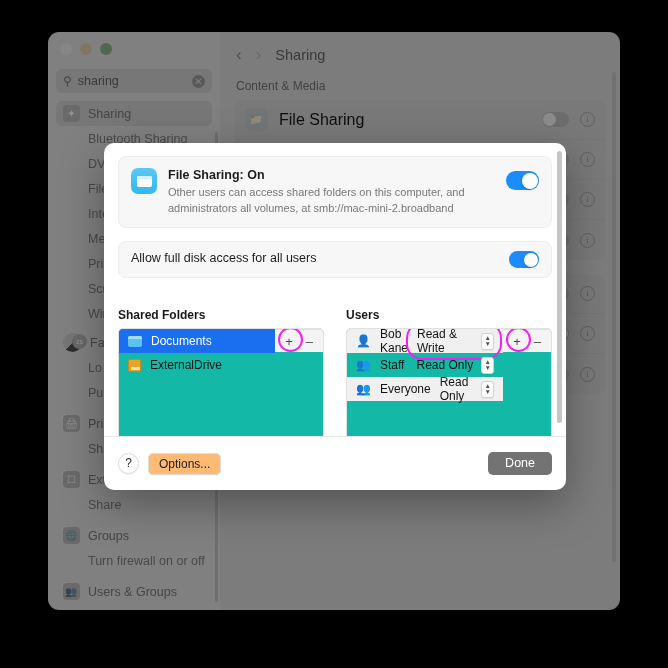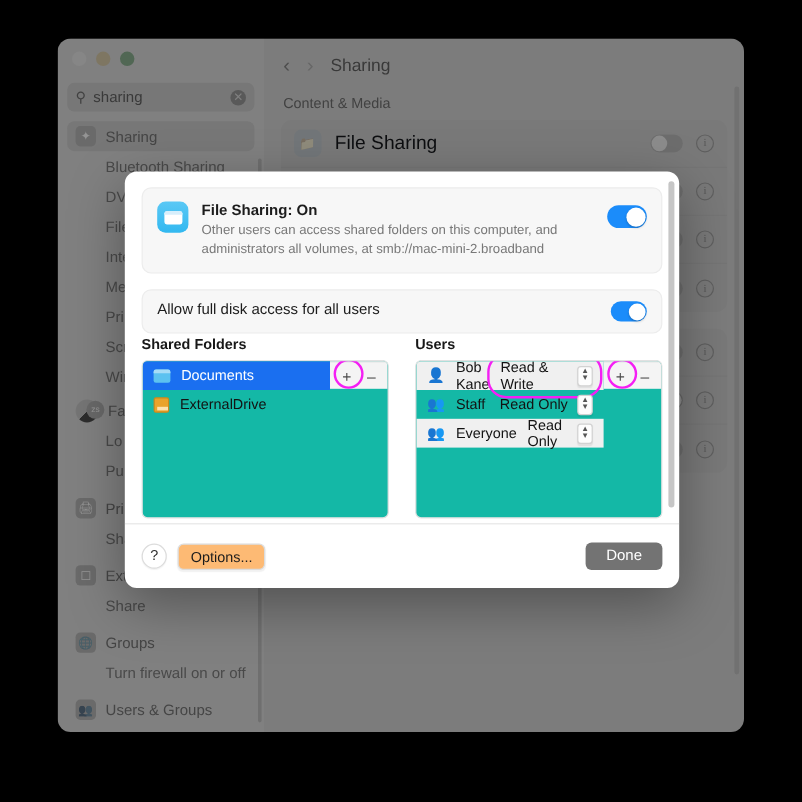--- a/index.html
+++ b/index.html
@@ -168,21 +168,21 @@
     box-shadow: 0 1px 2px rgba(0,0,0,.24);
   }
   #disk-card {
     display: flex; align-items: flex-start; padding: 9px 12px;
   }
   #disk-label { flex: 1; font-size: 12.5px; color: #1c1c1c; }
   #disk-card .toggle-on { width: 30px; height: 17px; margin-top:0; }
   #disk-card .toggle-on::after { width: 14px; height: 14px; }
 
   
-  #lists { display: flex; gap: 22px; margin: 2px 14px 0 14px; }
+  #lists { display: flex; gap: 22px; margin: 30px 14px 0 14px; }
   .listcol { flex: 1; }
   .list-title { font-size: 12px; font-weight: 600; color: #181818; margin-bottom: 6px; }
   .listbox {
     border: 1px solid #e1e1e1; border-radius: 5px;
     background: #14b8a6; overflow: hidden;
     height: 132px; display: flex; flex-direction: row;
   }
   .listrows { flex: 1; }
   .lrow {
     display: flex; align-items: center; gap: 9px;

